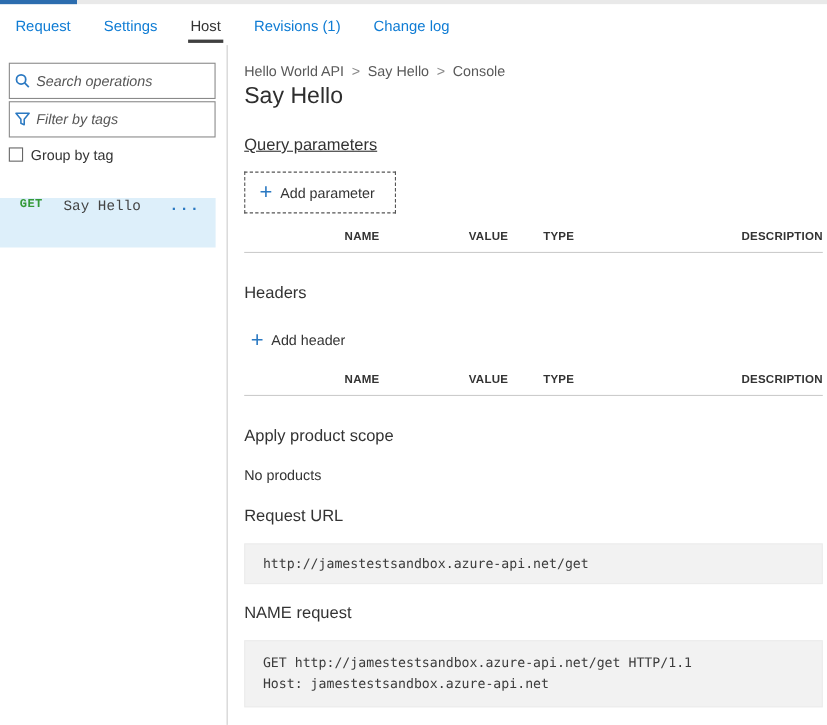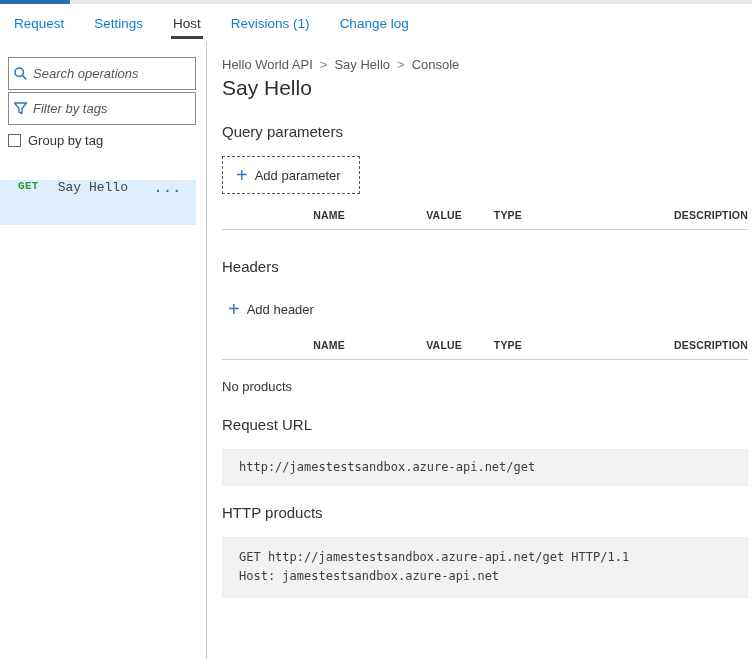--- a/index.html
+++ b/index.html
@@ -37,21 +37,21 @@
   .op-more { margin-left:auto; color:#2b79c2; font-weight:bold; font-size:14px; letter-spacing:1px; cursor:pointer; }
 
   
   .main { position:absolute; left:208px; top:41px; right:0; bottom:0; padding:0 4px 0 14px; background:#fff; }
   .breadcrumb { margin-top:16px; font-size:13px; color:#595959; }
   .breadcrumb .sep { color:#8a8a8a; margin:0 7px; }
   .title-clip { margin-top:7px; height:23px; overflow:hidden; }
   .page-title { font-size:21px; font-weight:400; color:#2e2e2e; margin-top:-4px; line-height:26px; }
 
   .section-h { font-size:15px; font-weight:400; color:#333; }
-  .h-query { margin-top:21px; }
+  .h-query { margin-top:21px;text-decoration:underline; }
   .add-btn { margin-top:16px; display:inline-flex; align-items:center; height:38px;
     padding:0 18px 0 13px; cursor:pointer; background:#fff; }
   .add-btn.focused { border:1px dashed #555; }
   .add-btn .plus { color:#2b79c2; font-size:20px; font-weight:300; line-height:1; margin-right:7px; }
   .add-btn .albl { font-size:13px; color:#333; }
   .add-btn.plain { margin-top:24px; padding-left:6px; height:20px; }
 
   .tbl-head { margin-top:9px; display:grid; grid-template-columns:117px 117px 60px 1fr;
     padding:6px 0 8px 6px; border-bottom:1px solid #cccccc;text-align:right; }
   .tbl-head span { font-size:10.5px; font-weight:bold; color:#333; letter-spacing:.2px; }
@@ -137,25 +137,26 @@
     <span class="plus">+</span>
     <span class="albl">Add header</span>
   </div>
   <div class="tbl-head second">
     <span>NAME</span>
     <span>VALUE</span>
     <span>TYPE</span>
     <span>DESCRIPTION</span>
   </div>
 
+  <div class="section-h h-scope">Apply product scope</div>
   <div class="no-products">No products</div>
 
   <div class="section-h h-requrl">Request URL</div>
   <div class="code-box url-box">http://jamestestsandbox.azure-api.net/get</div>
 
-  <div class="section-h h-httpreq">HTTP products</div>
+  <div class="section-h h-httpreq">NAME request</div>
   <div class="code-box req-box">
     <div>GET http://jamestestsandbox.azure-api.net/get HTTP/1.1</div>
     <div>Host: jamestestsandbox.azure-api.net</div>
   </div>
 
   
 </div>
 
 </body></html>

